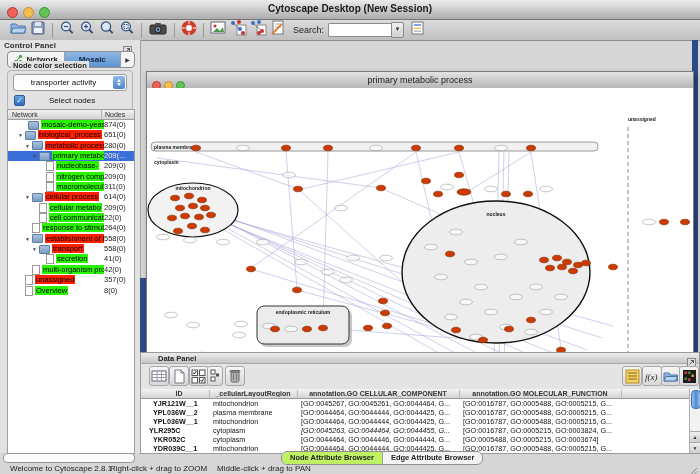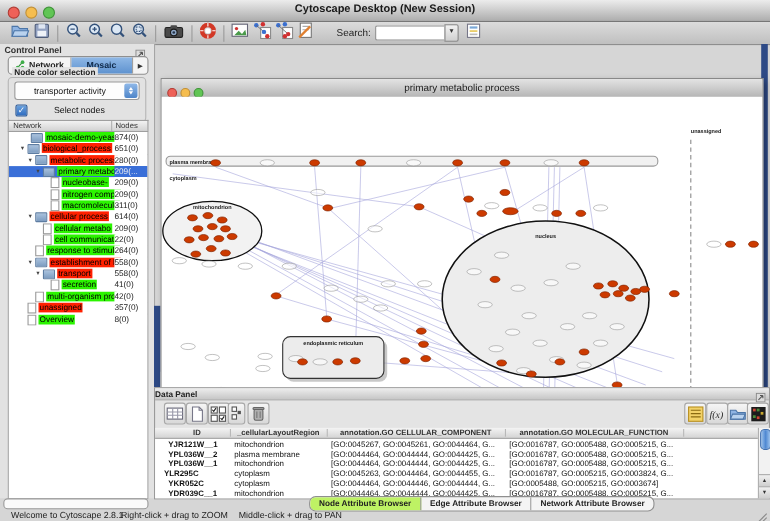--- a/index.html
+++ b/index.html
@@ -9,21 +9,21 @@
   #titlebar{left:0;top:0;width:700px;height:19px;background:linear-gradient(#ececec,#adadad);border-bottom:1px solid #777;}
   .light{width:9px;height:9px;border-radius:50%;display:inline-block;margin-right:5px;}
   .l-red{background:#ee6158;border:1px solid #b13c35;}
   .l-yellow{background:#f5bd4f;border:1px solid #c29035;}
   .l-green{background:#61c555;border:1px solid #3f9438;}
   #titlebar .title{position:absolute;left:0;right:0;top:3px;text-align:center;font-size:10px;font-weight:bold;color:#1a1a1a;}
   
   #toolbar{left:0;top:20px;width:700px;height:20px;background:linear-gradient(#dcdcdc,#bfbfbf);border-bottom:1px solid #8e8e8e;display:flex;align-items:center;}
   .tb-btn{width:20px;height:18px;display:flex;align-items:center;justify-content:center;}
   .tb-sep{width:1px;height:15px;background:#9a9a9a;margin:0 4px;}
-  #search-label{font-size:9px;color:#222;margin:0 4px 0 18px;}
+  #search-label{font-size:9px;color:#222;margin:0 4px 0 5px;}
   #search-input{width:58px;height:12px;font-size:9px;border:1px solid #8b8b8b;border-right:none;border-radius:2px 0 0 2px;background:#fff;padding:0 2px;}
   #search-drop{width:11px;height:14px;background:linear-gradient(#f2f2f2,#cfcfcf);border:1px solid #8b8b8b;border-radius:0 2px 2px 0;font-size:6px;color:#333;text-align:center;line-height:13px;}
   
   #control-panel{left:0;top:40px;width:140px;height:413px;background:#e2e2e2;border-right:1px solid #a5a5a5;}
   #cp-title{left:4px;top:1px;font-size:8px;font-weight:bold;color:#333;}
   .float-icon{width:9px;height:9px;}
   #cp-tabs{left:7px;top:11px;width:126px;height:15px;display:flex;border:1px solid #8f8f8f;border-radius:4px;background:#f4f4f4;overflow:hidden;}
   .cp-tab{flex:1;display:flex;align-items:center;justify-content:center;font-size:8px;font-weight:bold;color:#222;border-right:1px solid #9f9f9f;}
   .cp-tab.sel{background:linear-gradient(#8fb8e6,#5e92cf);color:#102a4a;}
   #cp-tab-arrow{width:13px;display:flex;align-items:center;justify-content:center;font-size:6px;color:#333;}
@@ -64,21 +64,21 @@
   .nnode{fill:#cc3a00;stroke:#7e2300;stroke-width:.6;}
   .nlabel{fill:#ffffff;fill-opacity:.6;stroke:#8f8f8f;stroke-width:.5;}
   .region-label{font-size:5px;font-weight:bold;fill:#1a1a1a;}
   
   #band-right{left:692px;top:40px;width:6px;height:312px;background:#2e4a86;}
   #band-left{left:140px;top:278px;width:6px;height:74px;background:#2e4a86;}
   #behind-strip{left:146px;top:338px;width:546px;height:14px;background:#ececec;overflow:hidden;}
   
   #data-panel{left:140px;top:352px;width:558px;height:100px;background:#e4e4e4;border:1px solid #9a9a9a;}
   #dp-title{position:absolute;left:0;top:0;width:100%;height:10px;background:linear-gradient(#ededed,#c6c6c6);border-bottom:1px solid #aaa;}
-  #dp-title .t{position:absolute;left:0;top:1px;font-size:7.5px;font-weight:bold;color:#222;}
+  #dp-title .t{position:absolute;left:17px;top:1px;font-size:7.5px;font-weight:bold;color:#222;}
   #dp-toolbar{position:absolute;left:0;top:10px;width:100%;height:25px;}
   .dp-btn{position:absolute;top:3px;width:18px;height:18px;background:linear-gradient(#f6f6f6,#d8d8d8);border:1px solid #a8a8a8;border-radius:3px;display:flex;align-items:center;justify-content:center;}
   #dp-header{position:absolute;left:0;top:36px;width:548px;height:9px;background:linear-gradient(#f4f4f4,#d4d4d4);border-bottom:1px solid #9a9a9a;font-size:7px;font-weight:bold;color:#333;}
   .dp-hcell{position:absolute;top:1px;text-align:center;border-right:1px solid #b8b8b8;overflow:hidden;white-space:nowrap;}
   #dp-body{position:absolute;left:0;top:46px;width:548px;height:54px;background:#fff;}
   .dp-row{position:absolute;left:0;width:548px;height:9px;font-size:7.2px;line-height:9px;white-space:nowrap;}
   .dp-cell{position:absolute;top:0;overflow:hidden;padding-left:4px;color:#111;}
   .dp-cell.c0{font-weight:bold;}
   #dp-scroll{position:absolute;left:548px;top:36px;width:10px;height:64px;background:#f2f2f2;border-left:1px solid #b0b0b0;}
   #dp-thumb{position:absolute;left:1px;top:1px;width:8px;height:17px;border-radius:4px;background:linear-gradient(90deg,#9cc2ec,#4e88d2,#9cc2ec);border:1px solid #3f6faf;}
@@ -568,21 +568,21 @@
       </div>
       <div class="dp-row" style="top: 18px;">
         <span class="dp-cell c0" style="left: 8px; width: 60px;">YPL036W__1</span>
         <span class="dp-cell c1" style="left: 68px; width: 88px;">mitochondrion</span>
         <span class="dp-cell c2" style="left: 156px; width: 162px;">[GO:0044464, GO:0044444, GO:0044425, G...</span>
         <span class="dp-cell c3" style="left: 318px; width: 162px;">[GO:0016787, GO:0005488, GO:0005215, G...</span>
       </div>
       <div class="dp-row" style="top: 27px;">
         <span class="dp-cell c0" style="left: 4px; width: 60px;">YLR295C</span>
         <span class="dp-cell c1" style="left: 68px; width: 88px;">cytoplasm</span>
-        <span class="dp-cell c2" style="left: 156px; width: 162px;">[GO:0045263, GO:0044464, GO:0044455, G...</span>
+        <span class="dp-cell c2" style="left: 156px; width: 162px; font-style: italic;">[GO:0045263, GO:0044464, GO:0044455, G...</span>
         <span class="dp-cell c3" style="left: 318px; width: 162px;">[GO:0016787, GO:0005215, GO:0003824, G...</span>
       </div>
       <div class="dp-row" style="top: 36px;">
         <span class="dp-cell c0" style="left: 8px; width: 60px;">YKR052C</span>
         <span class="dp-cell c1" style="left: 68px; width: 88px;">cytoplasm</span>
         <span class="dp-cell c2" style="left: 156px; width: 162px;">[GO:0044464, GO:0044446, GO:0044444, G...</span>
         <span class="dp-cell c3" style="left: 318px; width: 162px;">[GO:0005488, GO:0005215, GO:0003674]</span>
       </div>
       <div class="dp-row" style="top: 45px;">
         <span class="dp-cell c0" style="left: 8px; width: 60px;">YDR039C__1</span>
@@ -594,21 +594,20 @@
   <div id="dp-scroll">
     <div id="dp-thumb"></div>
     <div class="dp-arrow" style="top:42px;">▲</div>
     <div class="dp-arrow" style="top:53px;">▼</div>
   </div>
 </div>
 
 <div id="bottom-tabs" class="abs">
   <div class="b-tab sel">Node Attribute Browser</div>
   <div class="b-tab">Edge Attribute Browser</div>
-  <div class="b-tab">Network Attribute Browser</div>
 </div>
 
 <div id="memory-bar" class="abs"></div>
 <span class="abs status-text" style="left:10px;">Welcome to Cytoscape 2.8.1</span>
 <span class="abs status-text" style="left:110px;">Right-click + drag to ZOOM</span>
 <span class="abs status-text" style="left:217px;">Middle-click + drag to PAN</span>
 <span id="resize-grip" class="abs"><svg width="10" height="10">
       <line x1="9" y1="1" x2="1" y2="9" stroke="#8a8a8a"></line>
       <line x1="9" y1="4.5" x2="4.5" y2="9" stroke="#8a8a8a"></line>
       <line x1="9" y1="8" x2="8" y2="9" stroke="#8a8a8a"></line>

